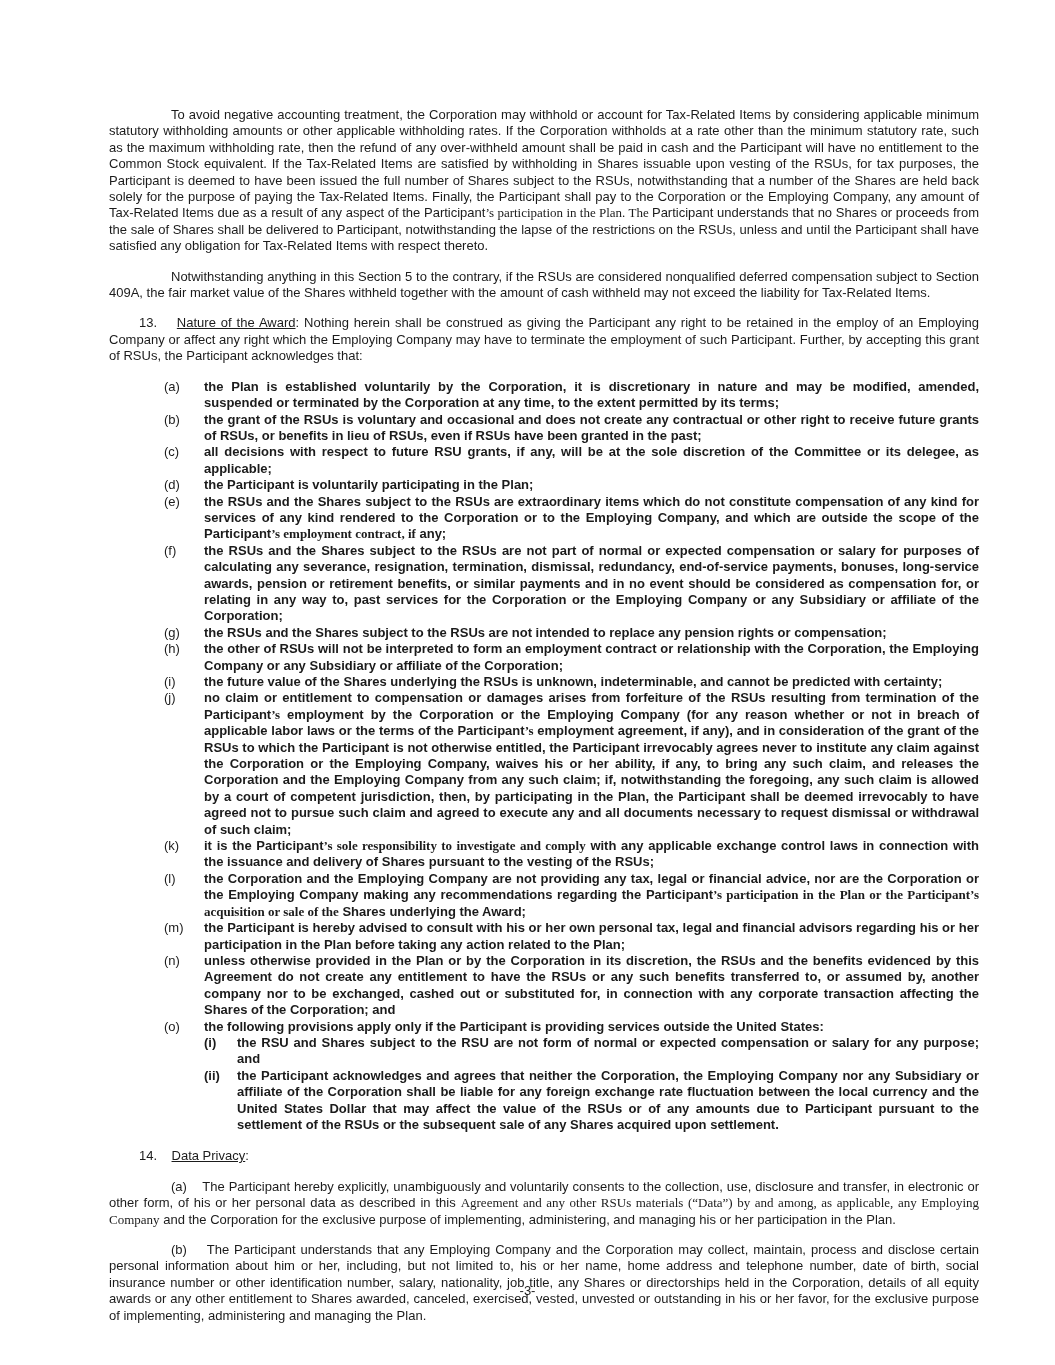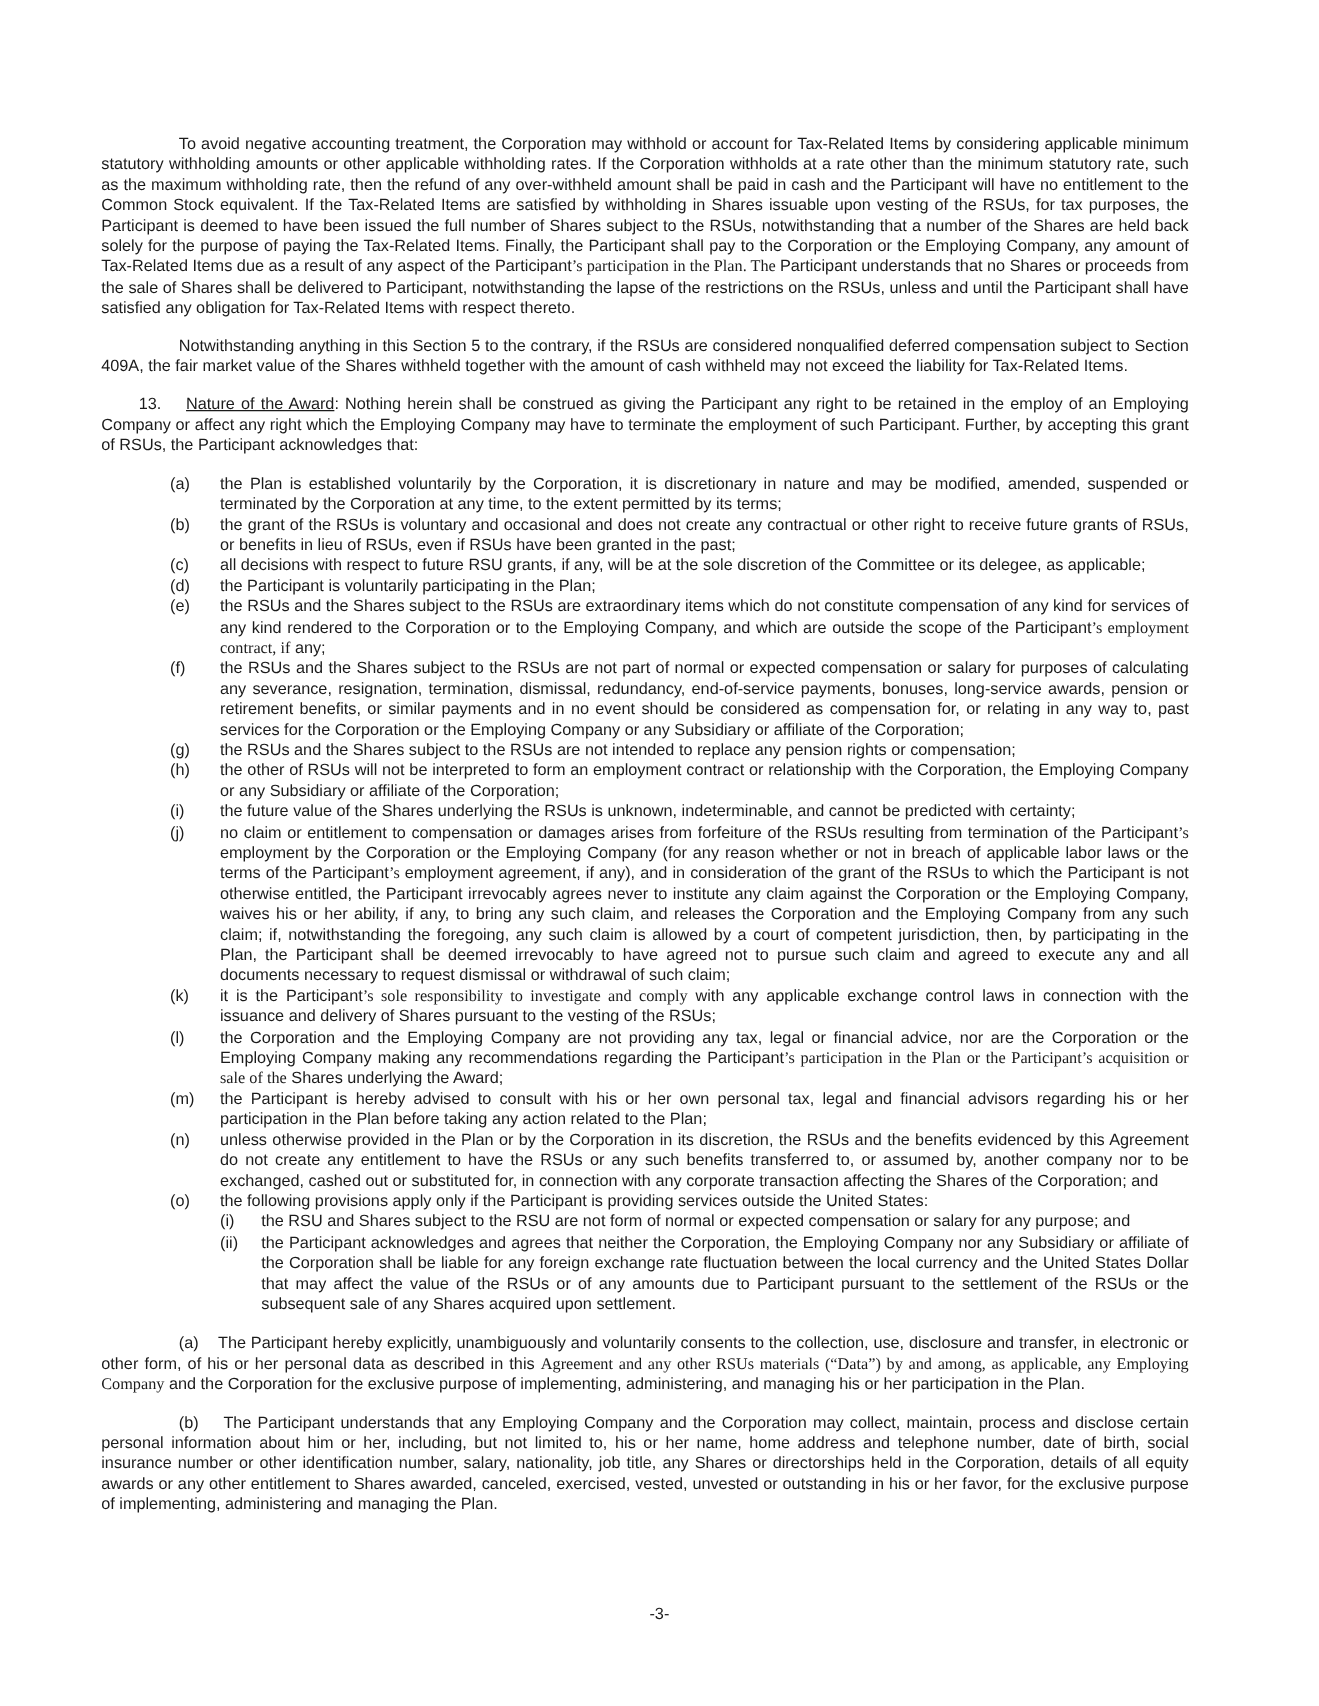--- a/index.html
+++ b/index.html
@@ -6,32 +6,32 @@
   body {
     width: 1055px; height: 1365px;
     background: #ffffff;
     position: relative;
     font-family: "Liberation Sans", sans-serif;
     color: #1b1b1b;
     -webkit-font-smoothing: antialiased;
   }
   .content {
     position: absolute;
-    left: 81px; top: 107px;
+    left: 109px; top: 107px;
     width: 870px;
     font-size: 13px;
     line-height: 16.4px;
     text-align: justify;
   }
   .para { margin: 0 0 14px 0; text-indent: 62px; }
   .section-para { margin: 0 0 14px 0; text-indent: 30px; }
   .ack-list { margin: 0 0 15px 0; padding-left: 55px; }
   .item { display: flex; }
   .item-label { flex: 0 0 40px; text-indent: 0; }
-  .item-text { flex: 1 1 auto; text-align: justify; }
+  .item-text { flex: 1 1 auto; text-align: justify; font-weight: bold; }
   .sublist { margin-top: 0; }
   .sublist .item-label { flex: 0 0 33px; }
   .serif { font-family: "Liberation Serif", serif; }
   .u { text-decoration: underline; margin-top: 21px; }
   .page-number {
     position: absolute;
     top: 1283px; left: 0;
     width: 100%;
     text-align: center;
     font-size: 13px;
@@ -128,20 +128,21 @@
               <div class="item-text">the RSU and Shares subject to the RSU are not form of normal or expected compensation or salary for any purpose; and</div>
             </div>
             <div class="item">
               <span class="item-label">(ii)</span>
               <div class="item-text">the Participant acknowledges and agrees that neither the Corporation, the Employing Company nor any Subsidiary or affiliate of the Corporation shall be liable for any foreign exchange rate fluctuation between the local currency and the United States Dollar that may affect the value of the RSUs or of any amounts due to Participant pursuant to the settlement of the RSUs or the subsequent sale of any Shares acquired upon settlement.</div>
             </div>
           </div></div>
   </div>
 </div>
 
+  <p class="section-para"><span>14.&nbsp;&nbsp;&nbsp;&nbsp;</span><span class="u">Data Privacy</span><span>:</span></p>
 
   <p class="para" style="text-indent:62px;"><span>(a)&nbsp;&nbsp;&nbsp;&nbsp;The Participant hereby explicitly, unambiguously and voluntarily consents to the collection, use, disclosure and transfer, in electronic or other form, of his or her personal data as described in this </span><span class="serif">Agreement and any other RSUs materials (“Data”) by and among, as applicable, any Employing Company</span><span> and the Corporation for the exclusive purpose of implementing, administering, and managing his or her participation in the Plan.</span></p>
 
   <p class="para" style="text-indent:62px;">(b)&nbsp;&nbsp;&nbsp;&nbsp;The Participant understands that any Employing Company and the Corporation may collect, maintain, process and disclose certain personal information about him or her, including, but not limited to, his or her name, home address and telephone number, date of birth, social insurance number or other identification number, salary, nationality, job title, any Shares or directorships held in the Corporation, details of all equity awards or any other entitlement to Shares awarded, canceled, exercised, vested, unvested or outstanding in his or her favor, for the exclusive purpose of implementing, administering and managing the Plan.</p>
 
 </div>
 
 <div class="page-number">-3-</div>
 
 </body></html>

